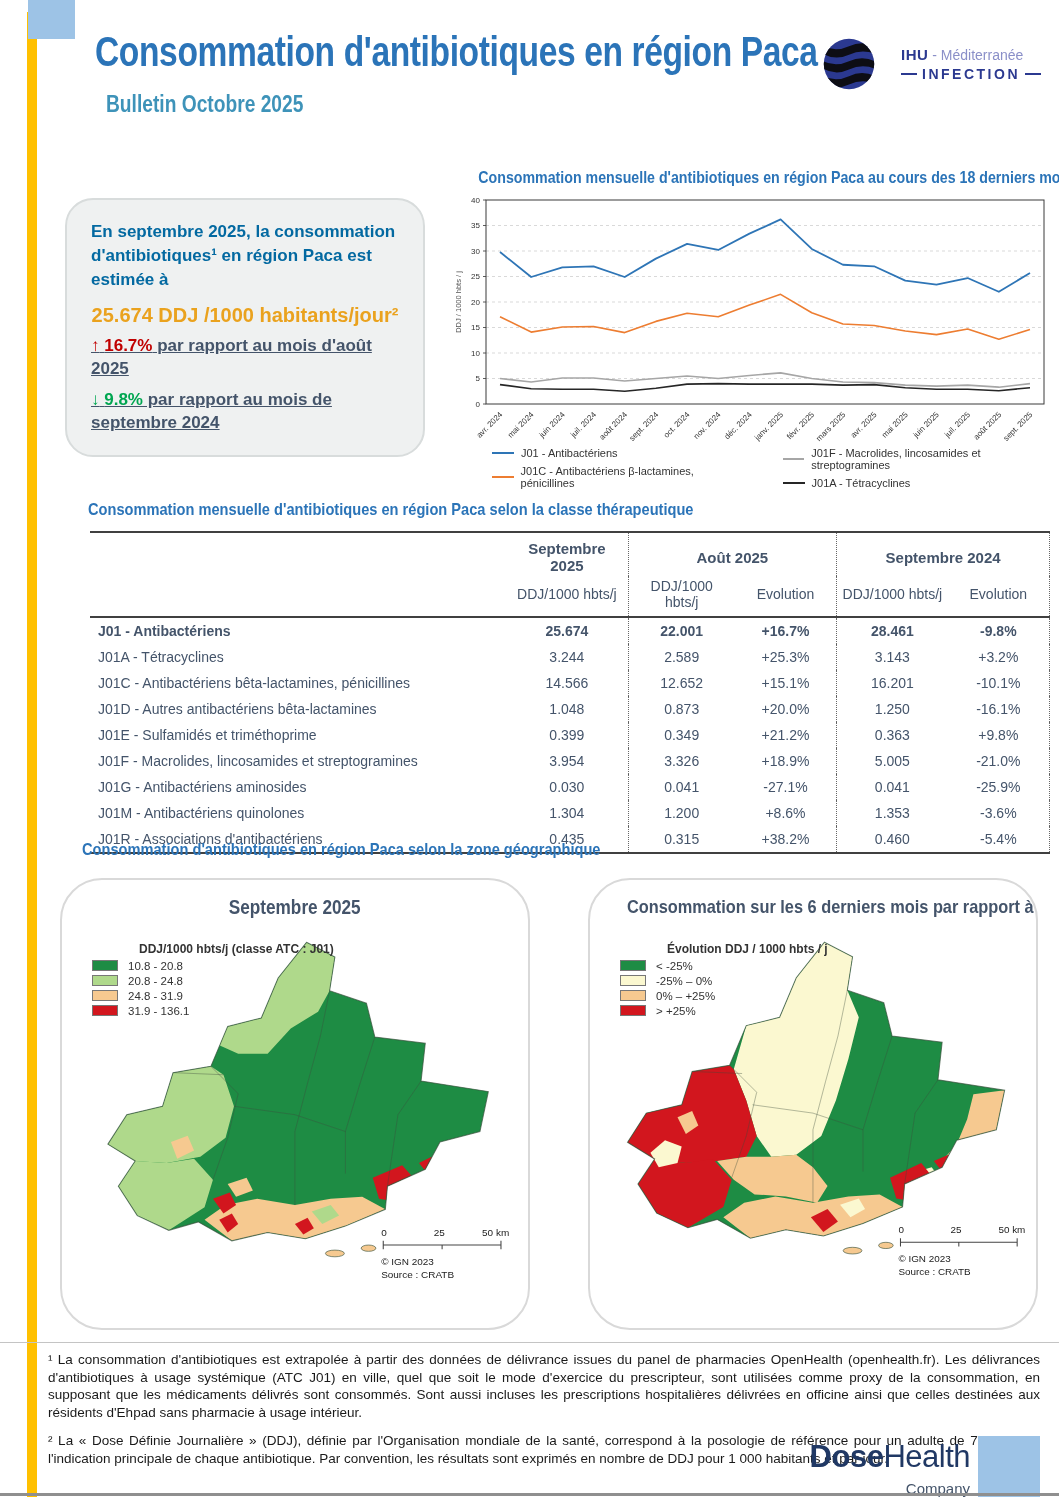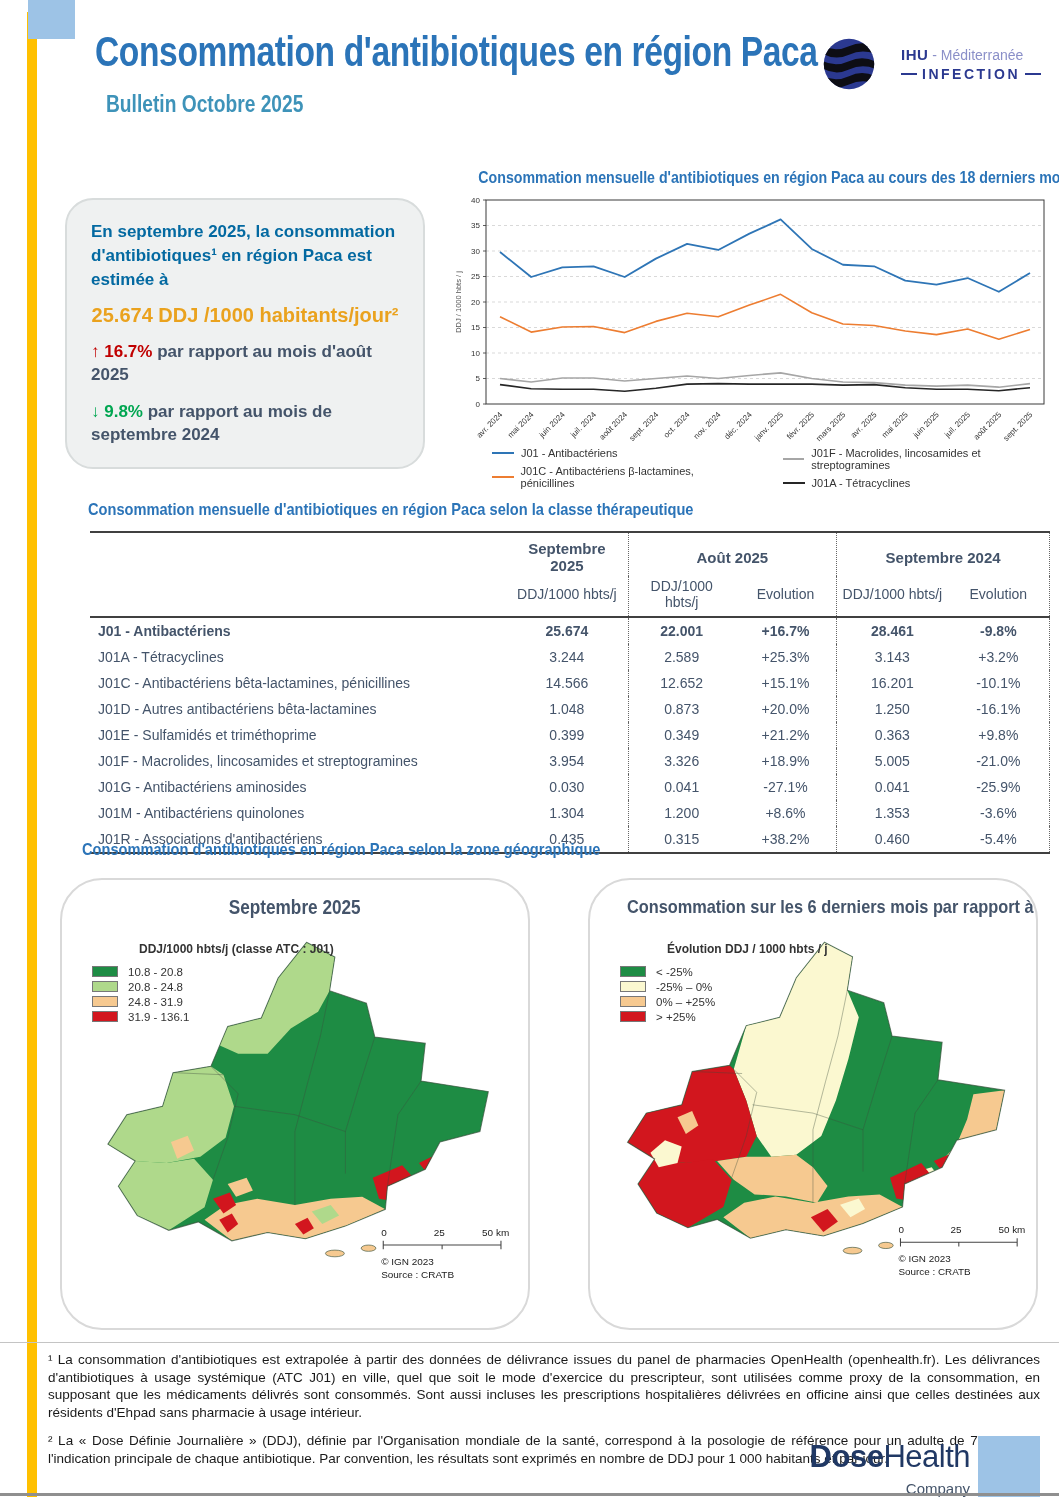--- a/index.html
+++ b/index.html
@@ -22,21 +22,21 @@
   .ihu-text .l1 b{color:#2B3990;font-size:15px;letter-spacing:.5px;}
   .ihu-l2{display:flex;align-items:center;gap:5px;margin-top:3px;}
   .ihu-l2 .dash{width:16px;height:2px;background:#2B3990;}
   .ihu-l2 .word{font-size:14px;font-weight:700;letter-spacing:2.5px;color:#2B3990;}
 
   
   .summary{position:absolute;left:65px;top:198px;width:360px;min-height:208px;background:#EFF1F1;
     border:2px solid #D8DCDC;border-radius:28px;padding:20px 24px;box-sizing:border-box;}
   .summary .intro{font-size:17px;line-height:1.42;font-weight:600;color:#0369a1;}
   .summary .value{margin-top:12px;text-align:center;font-size:20px;font-weight:700;color:#EAA21E;}
-  .summary .delta{margin-top:14px;font-size:17px;font-weight:600;color:#44546A;line-height:1.35;}
+  .summary .delta{margin-top:8px;font-size:17px;font-weight:600;color:#44546A;line-height:1.35;text-decoration:underline;}
   .summary .up{color:#C00000;font-weight:700;}
   .summary .down{color:#00A651;font-weight:700;}
 
   
   .chart-title{position:absolute;left:430px;top:168px;width:629px;text-align:center;
     font-size:16.5px;font-weight:700;color:#2B74B8;}
   .chart-wrap{position:absolute;left:452px;top:190px;width:600px;height:262px;}
   .chart-legend{position:absolute;left:492px;top:447px;display:flex;gap:36px;font-size:11px;color:#333;}
   .chart-legend .col{display:flex;flex-direction:column;gap:6px;}
   .chart-legend .item{display:flex;align-items:center;gap:7px;}
@@ -63,21 +63,21 @@
 
   
   .maps-title{position:absolute;left:82px;top:840px;font-size:17px;font-weight:700;color:#2B74B8;}
   .map-card{position:absolute;top:878px;height:452px;background:#fff;border:2px solid #D9D9D9;
     border-radius:42px;box-sizing:border-box;overflow:hidden;}
   .map-card.left{left:60px;width:470px;}
   .map-card.right{left:588px;width:450px;}
   .map-card .card-title{margin-top:16px;text-align:center;font-size:20px;font-weight:600;color:#44546A;}
   .map-card.right .card-title{font-size:19px;}
   .map-legend{position:absolute;left:30px;top:62px;z-index:2;font-size:11.5px;color:#333;}
-  .map-legend .lt{font-weight:700;font-size:12px;margin-bottom:10px;color:#333;padding-left:47px;}
+  .map-legend .lt{font-weight:700;font-size:12px;margin-bottom:4px;color:#333;padding-left:47px;}
   .map-legend .li{display:flex;align-items:flex-start;gap:10px;margin-top:3px;}
   .map-legend .sw{width:26px;height:11px;border:1px solid #777;box-sizing:border-box;display:inline-block;}
   .map-svg{position:absolute;left:8px;top:56px;width:452px;}
   .map-card.right .map-svg{left:0px;width:448px;}
 
   .mz-g{fill:var(--m-green);}
   .mz-lg{fill:var(--m-lgreen);}
   .mz-t{fill:var(--m-tan);}
   .mz-r{fill:var(--m-red);}
   .mz-p{fill:var(--m-pale);}

